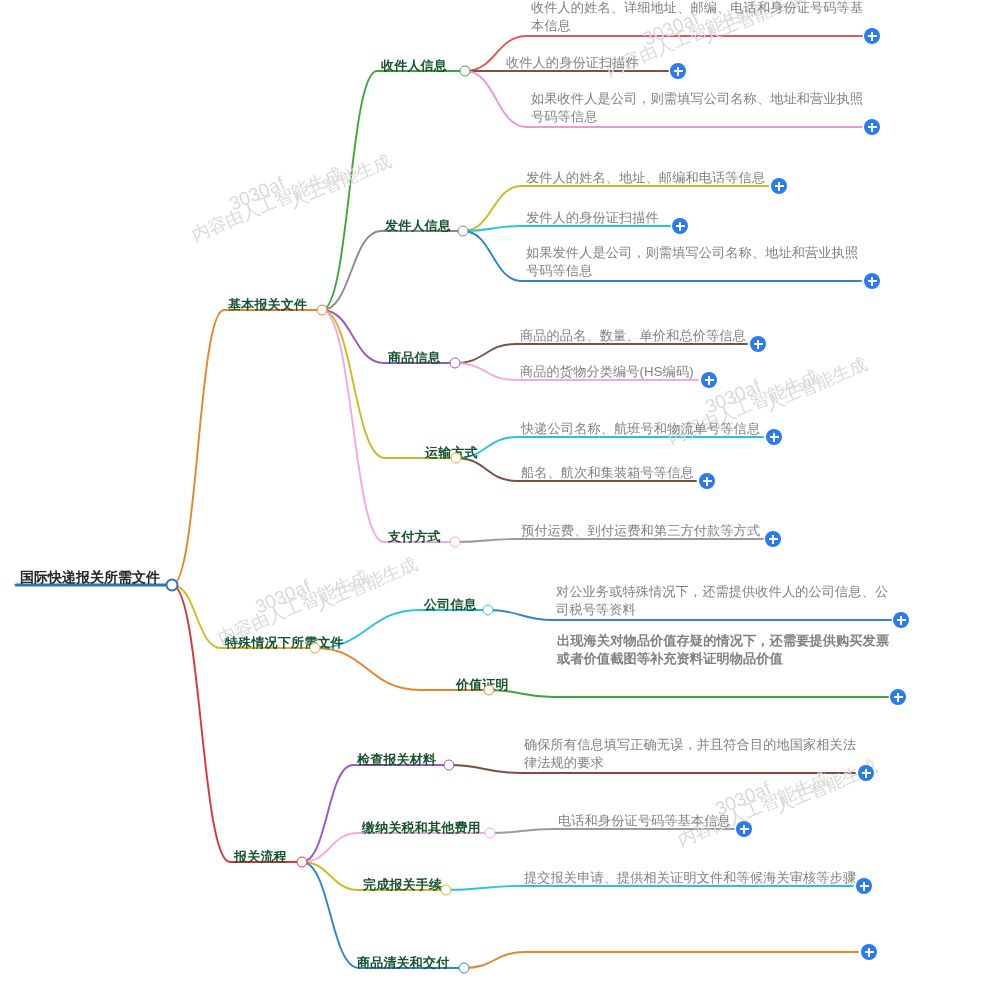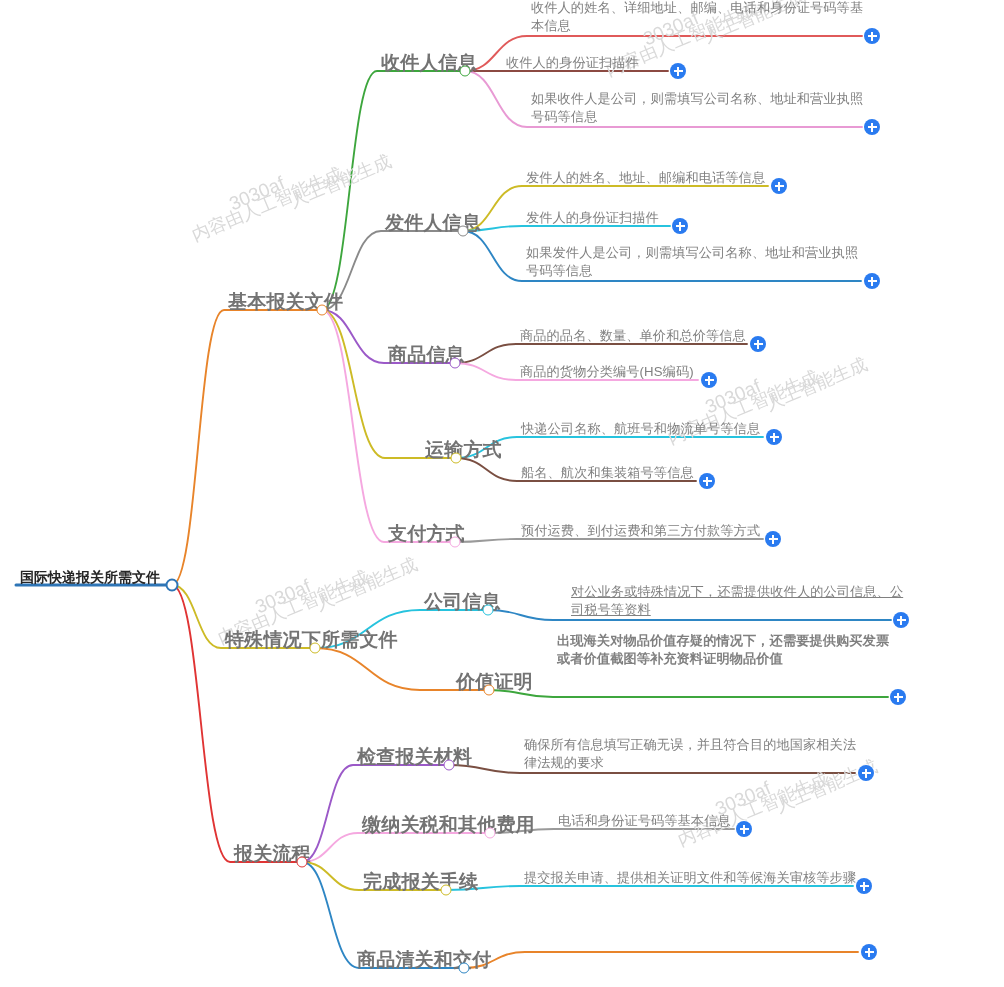--- a/index.html
+++ b/index.html
@@ -41,22 +41,22 @@
   #nodes-layer {
     position: absolute;
     left: 0; top: 0;
     width: 1004px; height: 987px;
     z-index: 3;
   }
   .branch-label {
     position: absolute;
     white-space: nowrap;
     font-weight: bold;
-    font-size: 19px;
-    color: #737373;
+    font-size: 13px;
+    color: #14532d;
     letter-spacing: 0.2px;
     line-height: 1;
     transform: translateY(-100%);
     padding-bottom: 2px;
   }
   .root-label {
     position: absolute;
     white-space: nowrap;
     font-weight: bold;
     font-size: 14px;
@@ -203,21 +203,21 @@
       <div class="leaf-text" style="left: 521px; top: 464px; width: 179px;">船名、航次和集装箱号等信息</div>
       <div class="plus-btn" style="left: 707px; top: 481px;"></div>
       <div class="branch-label" style="left: 388px; top: 545px;">支付方式</div>
       <div class="node-dot" style="left: 455px; top: 542px; border-color: rgb(245, 168, 224);"></div>
       <div class="leaf-text" style="left: 521px; top: 522px; width: 246px;">预付运费、到付运费和第三方付款等方式</div>
       <div class="plus-btn" style="left: 773px; top: 539px;"></div>
       <div class="branch-label" style="left: 225px; top: 651px;">特殊情况下所需文件</div>
       <div class="node-dot" style="left: 315px; top: 648px; border-color: rgb(205, 187, 38);"></div>
       <div class="branch-label" style="left: 424px; top: 613px;">公司信息</div>
       <div class="node-dot" style="left: 488px; top: 610px; border-color: rgb(39, 195, 222);"></div>
-      <div class="leaf-text" style="left: 571px; top: 583px; width: 338px; text-decoration: underline;">对公业务或特殊情况下，还需提供收件人的公司信息、公司税号等资料</div>
+      <div class="leaf-text" style="left: 556px; top: 583px; width: 338px;">对公业务或特殊情况下，还需提供收件人的公司信息、公司税号等资料</div>
       <div class="plus-btn" style="left: 901px; top: 620px;"></div>
       <div class="branch-label" style="left: 424px; top: 693px; margin-left: 32px;">价值证明</div>
       <div class="node-dot" style="left: 489px; top: 690px; border-color: rgb(232, 132, 42);"></div>
       <div class="leaf-text" style="left: 557px; top: 632px; width: 335px; font-weight: bold;">出现海关对物品价值存疑的情况下，还需要提供购买发票或者价值截图等补充资料证明物品价值</div>
       <div class="plus-btn" style="left: 898px; top: 697px;"></div>
       <div class="branch-label" style="left: 234px; top: 865px;">报关流程</div>
       <div class="node-dot" style="left: 302px; top: 862px; border-color: rgb(224, 52, 52);"></div>
       <div class="branch-label" style="left: 357px; top: 768px;">检查报关材料</div>
       <div class="node-dot" style="left: 449px; top: 765px; border-color: rgb(155, 89, 200);"></div>
       <div class="leaf-text" style="left: 524px; top: 736px; width: 335px;">确保所有信息填写正确无误，并且符合目的地国家相关法律法规的要求</div>

